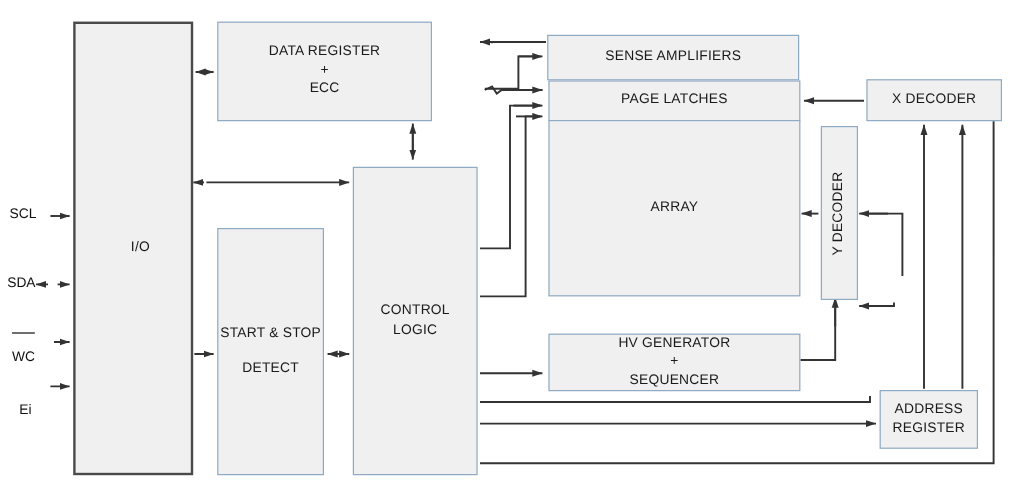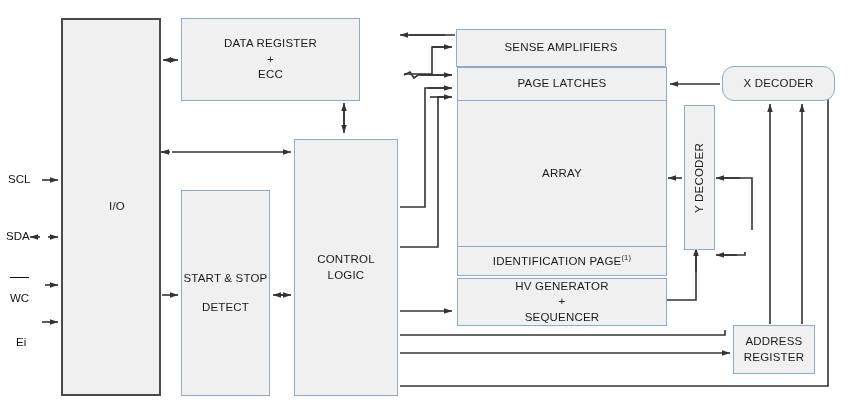--- a/index.html
+++ b/index.html
@@ -182,39 +182,34 @@
   </div>
 
   <div class="blk" style="left:457px; top:67px; width:210px; height:34px;">
     <span>PAGE LATCHES</span>
   </div>
 
   <div class="blk" style="left:457px; top:100px; width:210px; height:147px;">
     <span>ARRAY</span>
   </div>
 
-  <div class="blk" style="left:457px; top:246px; width:210px; height:30px;">
-    <span>
-      <span>IDENTIFICATION PAGE</span><span class="sup">(1)</span>
-    </span>
-  </div>
 
   <div class="blk" style="left:457px; top:278px; width:210px; height:48px;">
     <span>
       <span>HV GENERATOR</span><br>
       <span>+</span><br>
       <span>SEQUENCER</span>
     </span>
   </div>
 
   <div class="blk" style="left:684px; top:105px; width:31px; height:145px;">
     <span class="vert">Y DECODER</span>
   </div>
 
-  <div class="blk" style="left:722px; top:66px; width:113px; height:35px;border-radius:12px;">
+  <div class="blk" style="left:722px; top:66px; width:113px; height:35px;">
     <span>X DECODER</span>
   </div>
 
   <div class="blk" style="left:733px; top:325px; width:82px; height:49px;">
     <span>
       <span>ADDRESS</span><br>
       <span>REGISTER</span>
     </span>
   </div>
 

